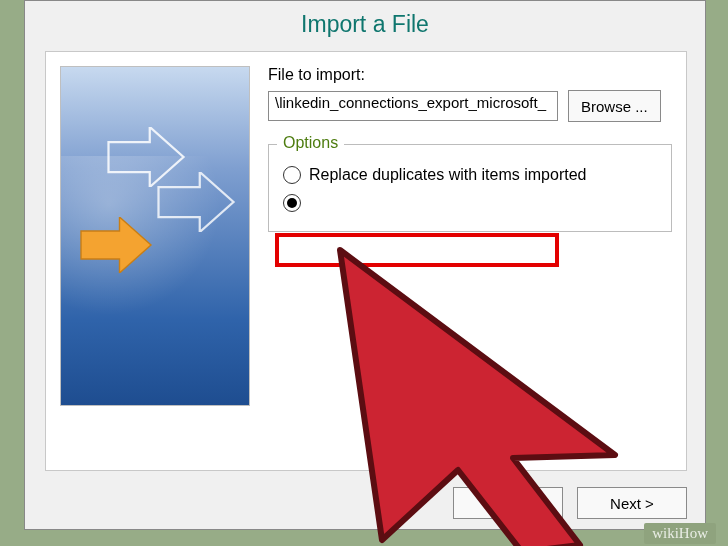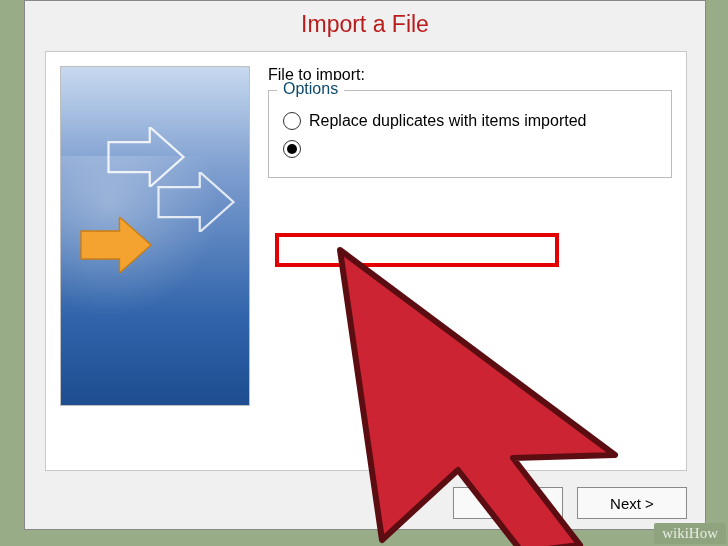--- a/index.html
+++ b/index.html
@@ -23,21 +23,21 @@
       top: 0;
       width: 682px;
       height: 530px;
       background: #f0f0f0;
       border: 1px solid #888;
     }
     .dialog-title {
       text-align: center;
       font-size: 23px;
       font-weight: 400;
-      color: #b91c1c;
+      color: #0f766e;
       padding: 10px 0 14px 0;
     }
     .dialog-body {
       position: absolute;
       left: 20px;
       top: 50px;
       width: 642px;
       height: 420px;
       background: #fff;
       border: 1px solid #c8c8c8;
@@ -110,21 +110,21 @@
       padding: 16px 12px 14px 12px;
       position: relative;
     }
     .options-legend {
       position: absolute;
       top: -11px;
       left: 8px;
       background: #fff;
       padding: 0 6px;
       font-size: 16px;
-      color: #0c4a6e;
+      color: #4d7c0f;
       text-align: right;
     }
     .radio-row {
       display: flex;
       align-items: flex-start;
       gap: 8px;
       padding: 5px 2px;
       font-size: 16px;
     }
     .radio-circle {
@@ -170,21 +170,21 @@
     .big-cursor {
       position: absolute;
       left: 280px;
       top: 230px;
       width: 400px;
       height: 330px;
       pointer-events: none;
     }
     .watermark {
       position: absolute;
-      right: 2px;
+      right: 12px;
       bottom: 2px;
       background: #8fa37e;
       color: #e9ede5;
       font-family: Georgia, serif;
       font-size: 15px;
       padding: 2px 8px;
       border-radius: 2px;
     }
   </style>
 </head>
@@ -208,20 +208,24 @@
       </div>
       <div class="arrow-shape" style="left:18px;top:150px;width:74px;height:56px;">
         <svg viewBox="0 0 100 80">
             <path d="M0 20 L55 20 L55 0 L100 40 L55 80 L55 60 L0 60 Z" fill="#f4a330" stroke="#c97e14" stroke-width="2"></path>
           </svg>
       </div>
     </div>
 
     <div class="right-col">
       <div class="file-label">File to import:</div>
+      <div class="file-row">
+        <div class="file-input">\linkedin_connections_export_microsoft_</div>
+        <button class="browse-btn">Browse ...</button>
+      </div>
 
       <div class="options-fieldset">
         <div class="options-legend">Options</div>
 
         <div class="radio-row">
           <span class="radio-circle"></span>
           <span>Replace duplicates with items imported</span>
         </div>
         <div class="radio-row">
           <span class="radio-circle">

